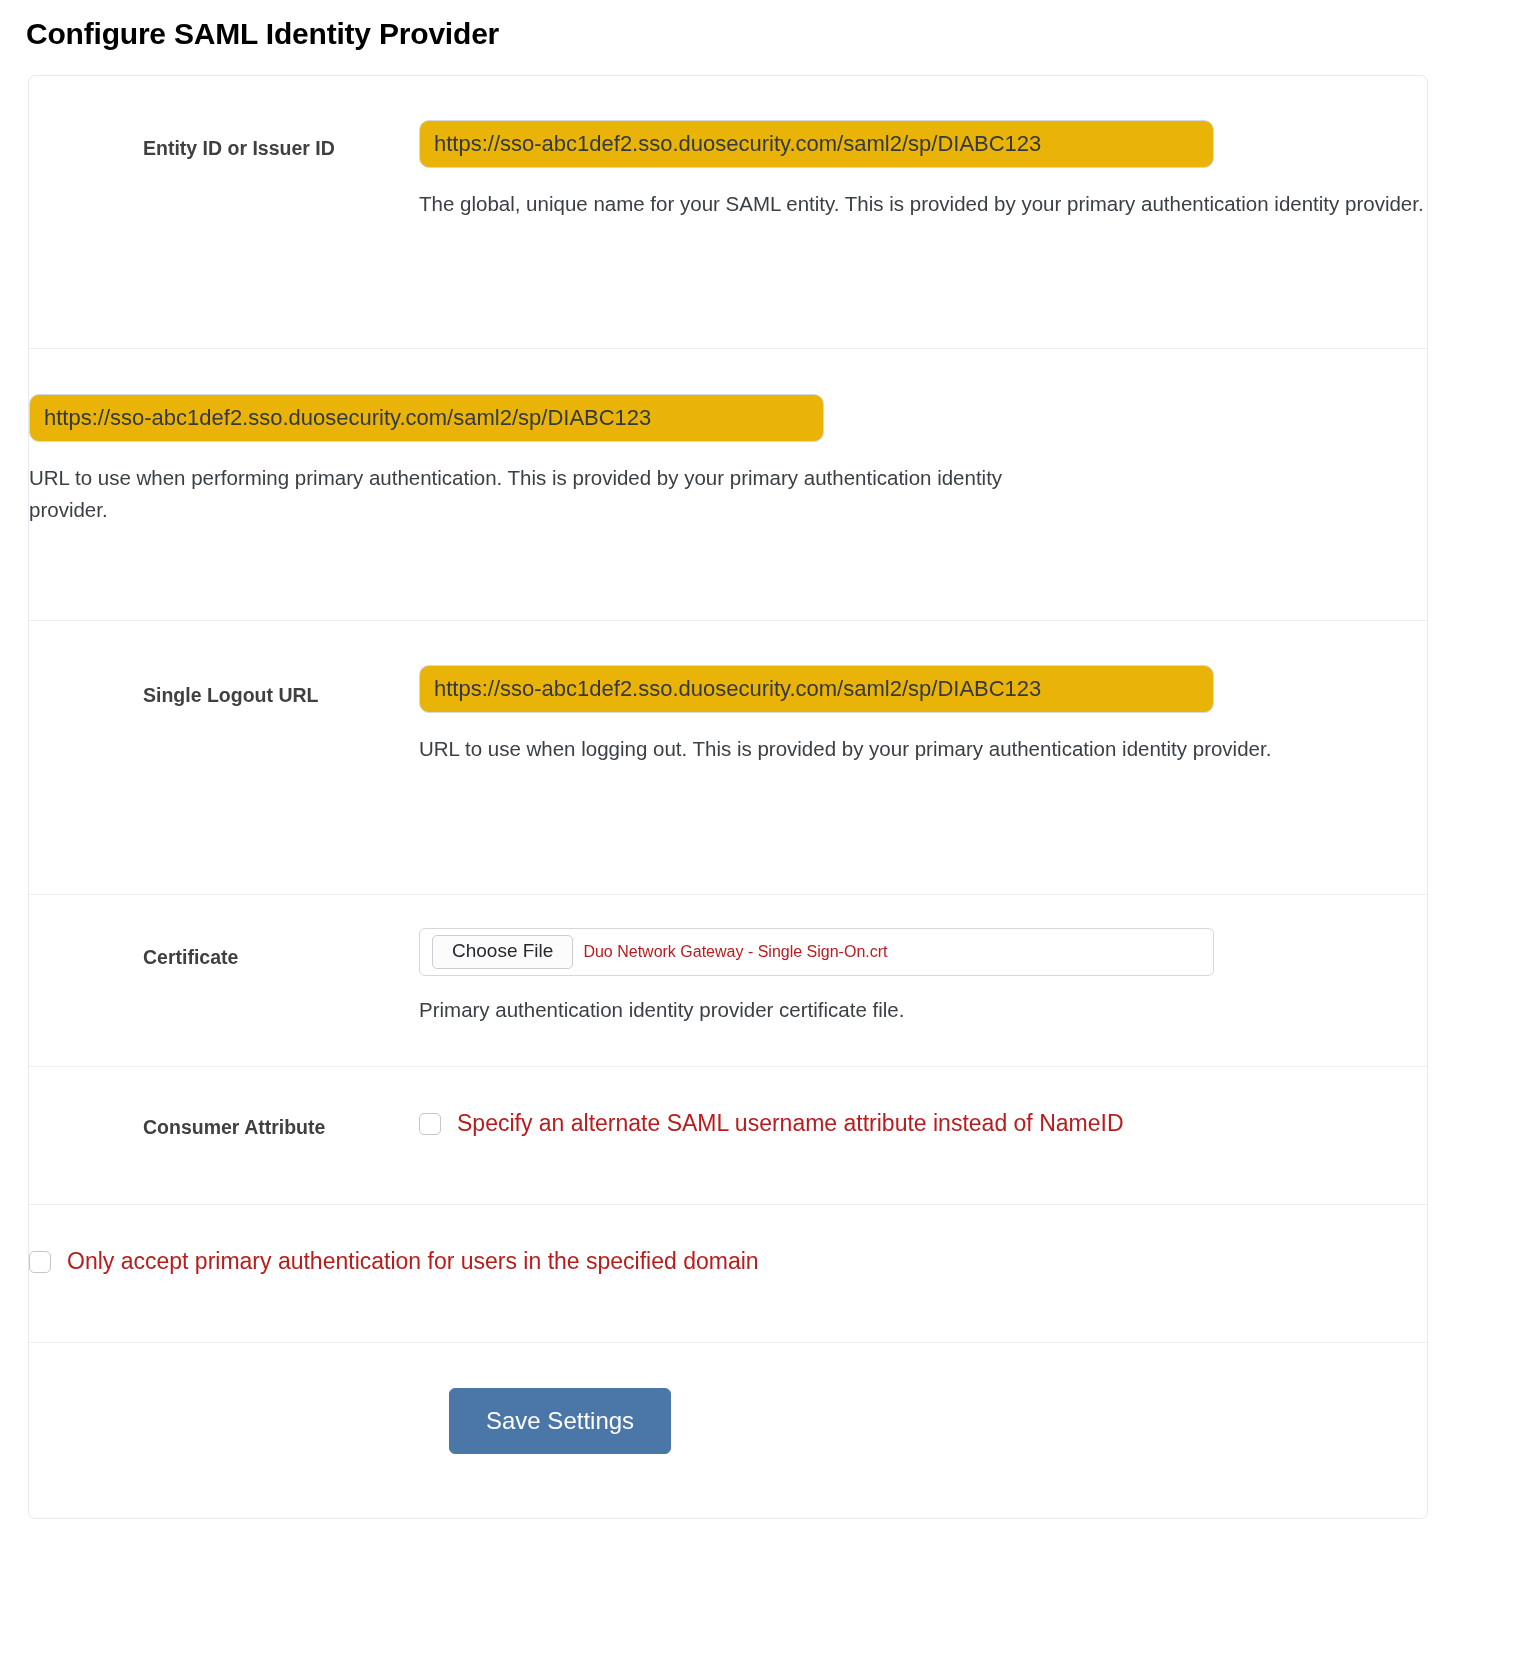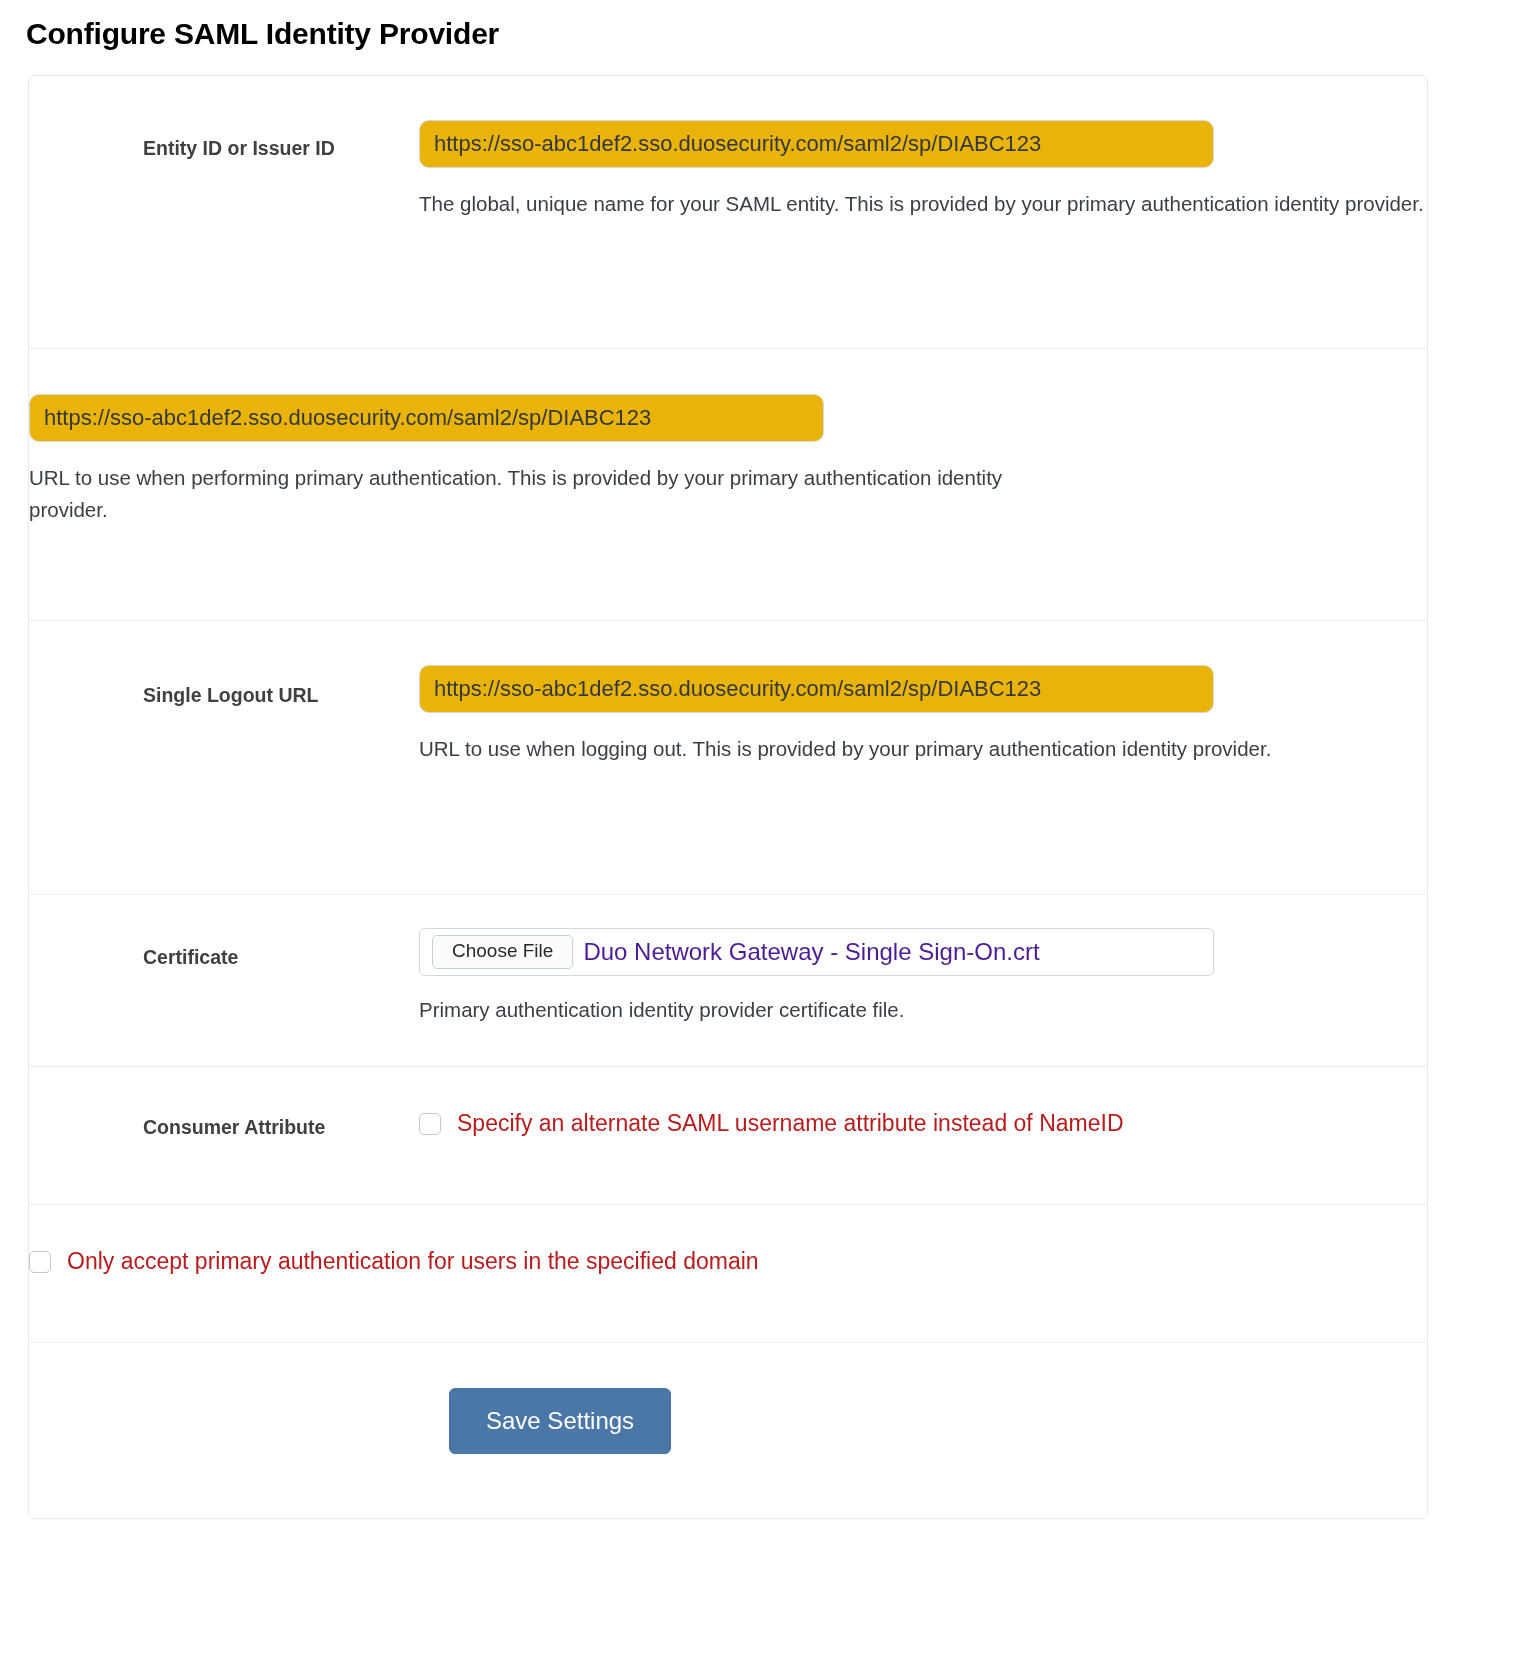--- a/index.html
+++ b/index.html
@@ -124,22 +124,22 @@
     color: #25292e;
     background: #fcfcfd;
     border: 1px solid #c9ced4;
     border-radius: 5px;
     padding: 4px 19px 5px;
     line-height: 1.2;
     cursor: pointer;
     white-space: nowrap;
   }
   .file-name {
-    font-size: 24px;
-    color: #4c1d95;
+    font-size: 16px;
+    color: #b91c1c;
     margin-left: 10px;
     white-space: nowrap;
     overflow: hidden;
   }
   .row-cert .help-text { margin-top: 18px; }
 
   
   .row-check { height: 138px; }
   .row-check .row-label { padding-top: 44px; }
   .row-check .row-body { padding-top: 42px; }

